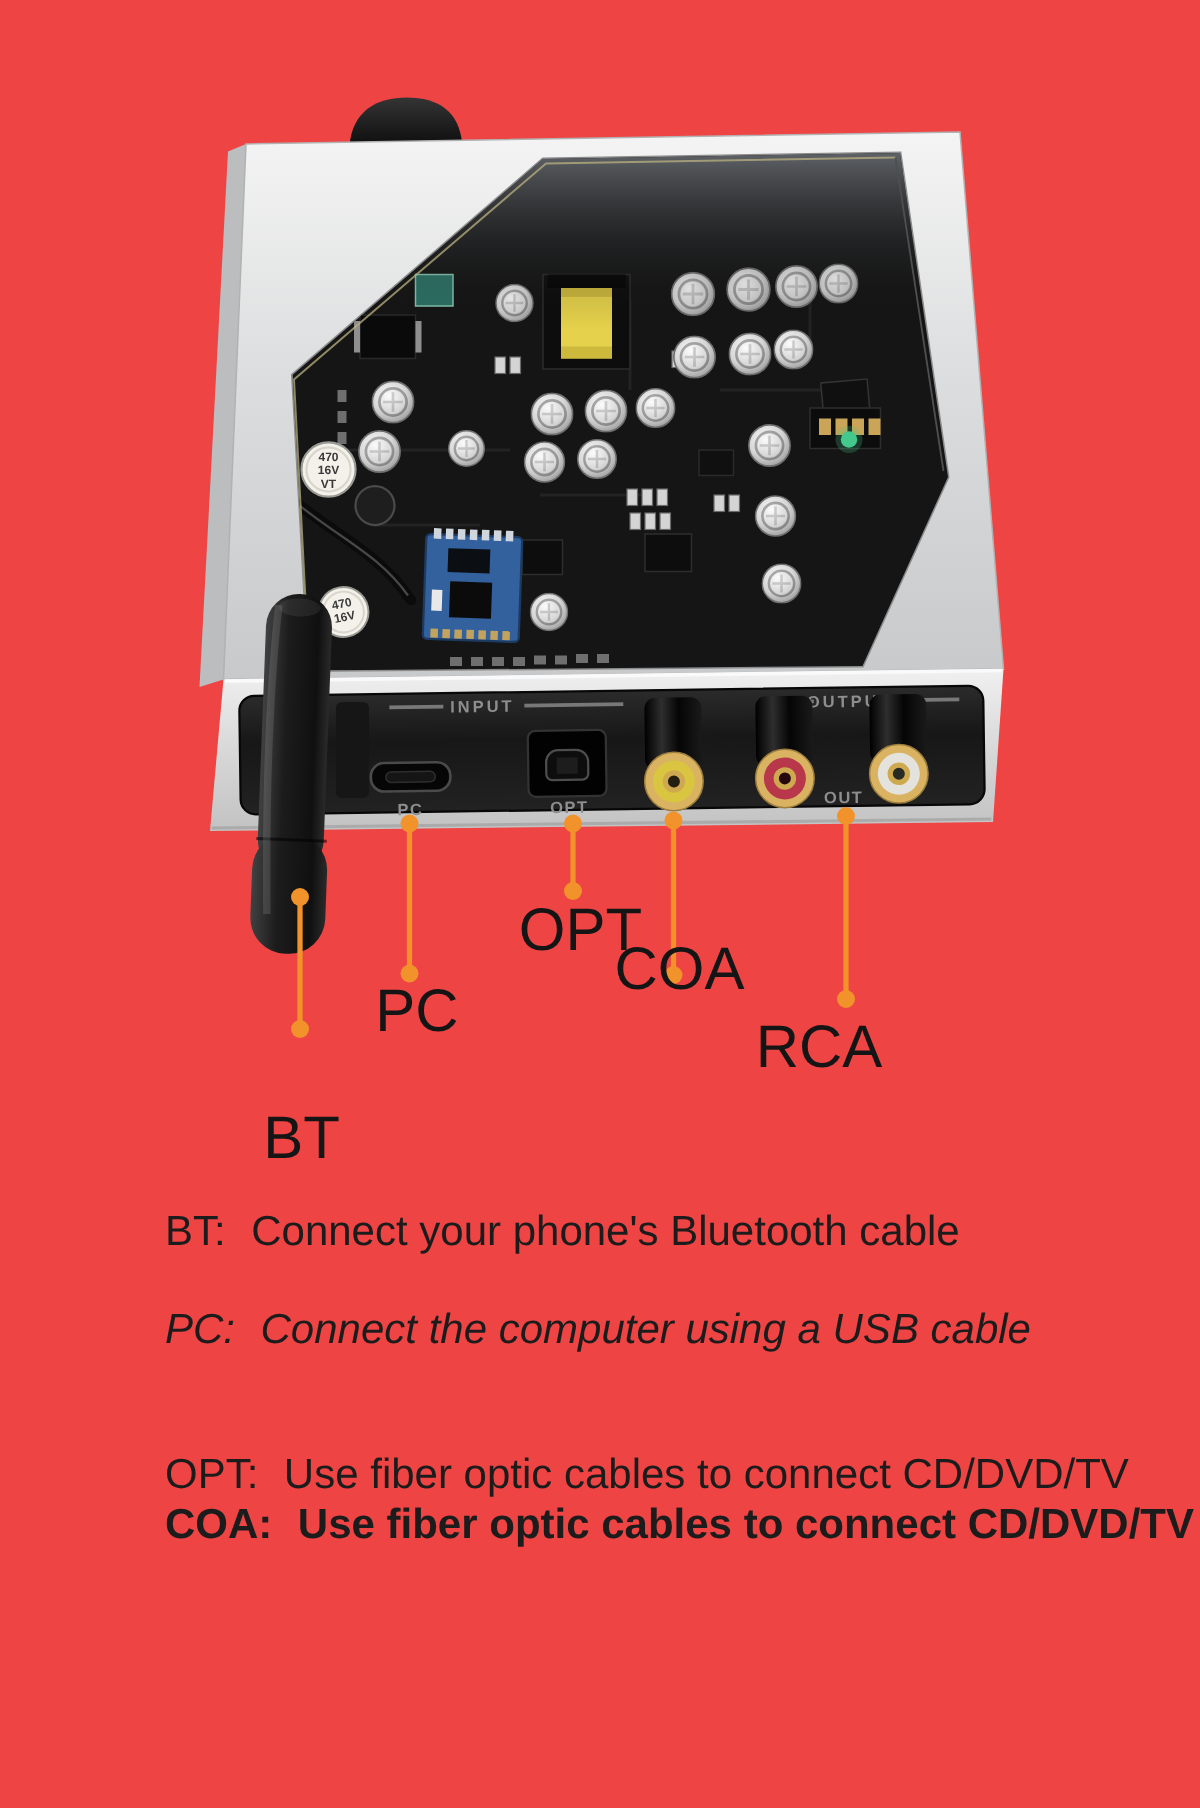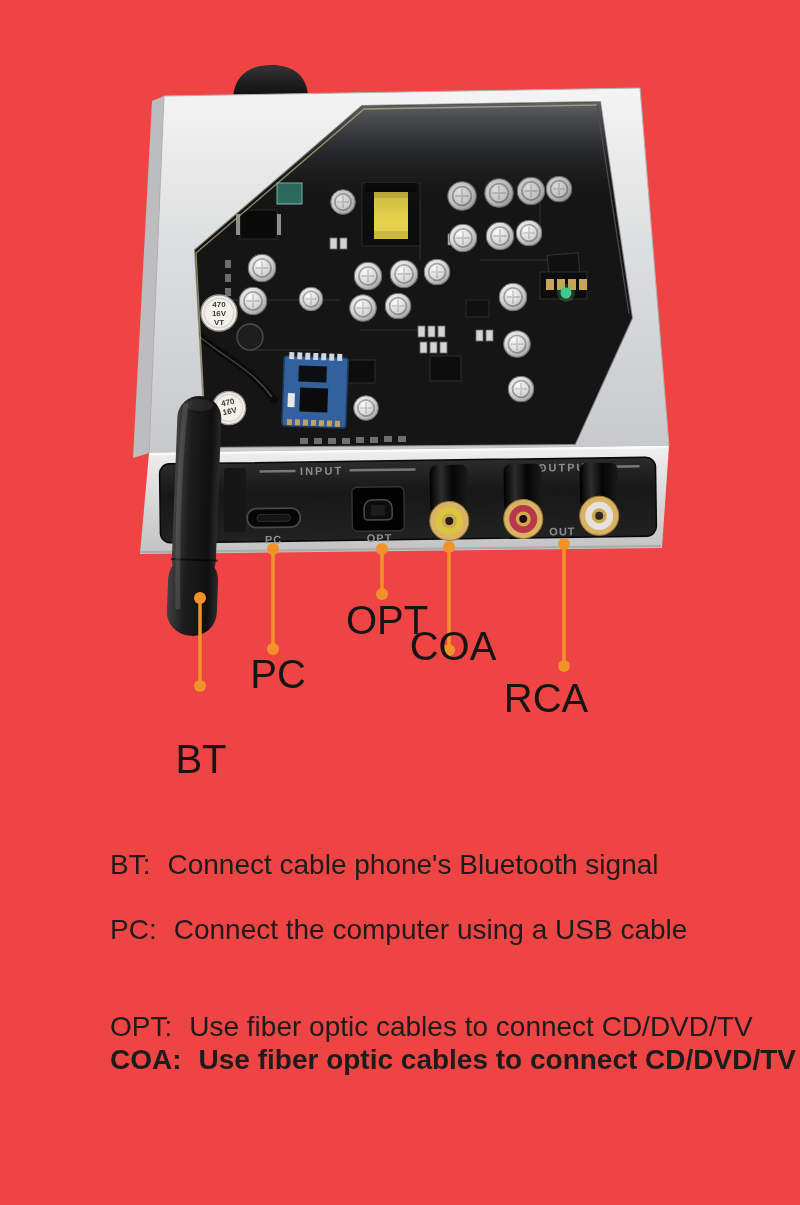--- a/index.html
+++ b/index.html
@@ -8,21 +8,21 @@
     font-family:"Liberation Sans", sans-serif;overflow:hidden;
   }
   .stage svg{position:absolute;left:0;top:0;}
   .callout-label{
     position:absolute;transform:translate(-50%,-50%);
     font-size:40px;font-weight:400;color:#151515;letter-spacing:0px;
     white-space:nowrap;line-height:1;
   }
   .descriptions{position:absolute;left:110px;top:0;width:680px;}
   .desc-row{position:absolute;left:0;white-space:nowrap;font-size:28px;color:#1c1c1c;line-height:1.15;}
-  .desc-term{display:inline-block;margin-right:17px;margin-top:44px;}
+  .desc-term{display:inline-block;margin-right:17px;}
   .panel-label{fill:#8e8e8e;font-family:"Liberation Sans",sans-serif;font-weight:bold;}
   .cap-text{fill:#3a3a3a;font-family:"Liberation Sans",sans-serif;font-weight:bold;text-anchor:middle;}
 </style>
 </head>
 <body>
 
 <div class="stage">
 
 <svg width="800" height="1205" viewBox="0 0 800 1205">
   <defs>
@@ -320,23 +320,23 @@
 </svg>
 
 <div class="callout-label" style="left:201px;top:720px;margin-top:39px;">BT</div>
 <div class="callout-label" style="left:278px;top:674px;">PC</div>
 <div class="callout-label" style="left:387px;top:620px;">OPT</div>
 <div class="callout-label" style="left:453px;top:646px;">COA</div>
 <div class="callout-label" style="left:546px;top:698px;">RCA</div>
 
 <div class="descriptions">
   <div class="desc-row" style="top:805px;">
-    <span class="desc-term">BT:</span><span>Connect cable phone's Bluetooth signal</span>
+    <span class="desc-term">BT:</span><span>Connect your phone's Bluetooth cable</span>
   </div>
-  <div class="desc-row" style="top:870px;">
+  <div class="desc-row" style="top:870px;font-style:italic;">
     <span class="desc-term">PC:</span><span>Connect the computer using a USB cable</span>
   </div>
   <div class="desc-row" style="top:967px;">
     <span class="desc-term">OPT:</span><span>Use fiber optic cables to connect CD/DVD/TV</span>
   </div>
   <div class="desc-row" style="top:1000px;font-weight:bold;">
     <span class="desc-term">COA:</span><span>Use fiber optic cables to connect CD/DVD/TV</span>
   </div>
 </div>
 

